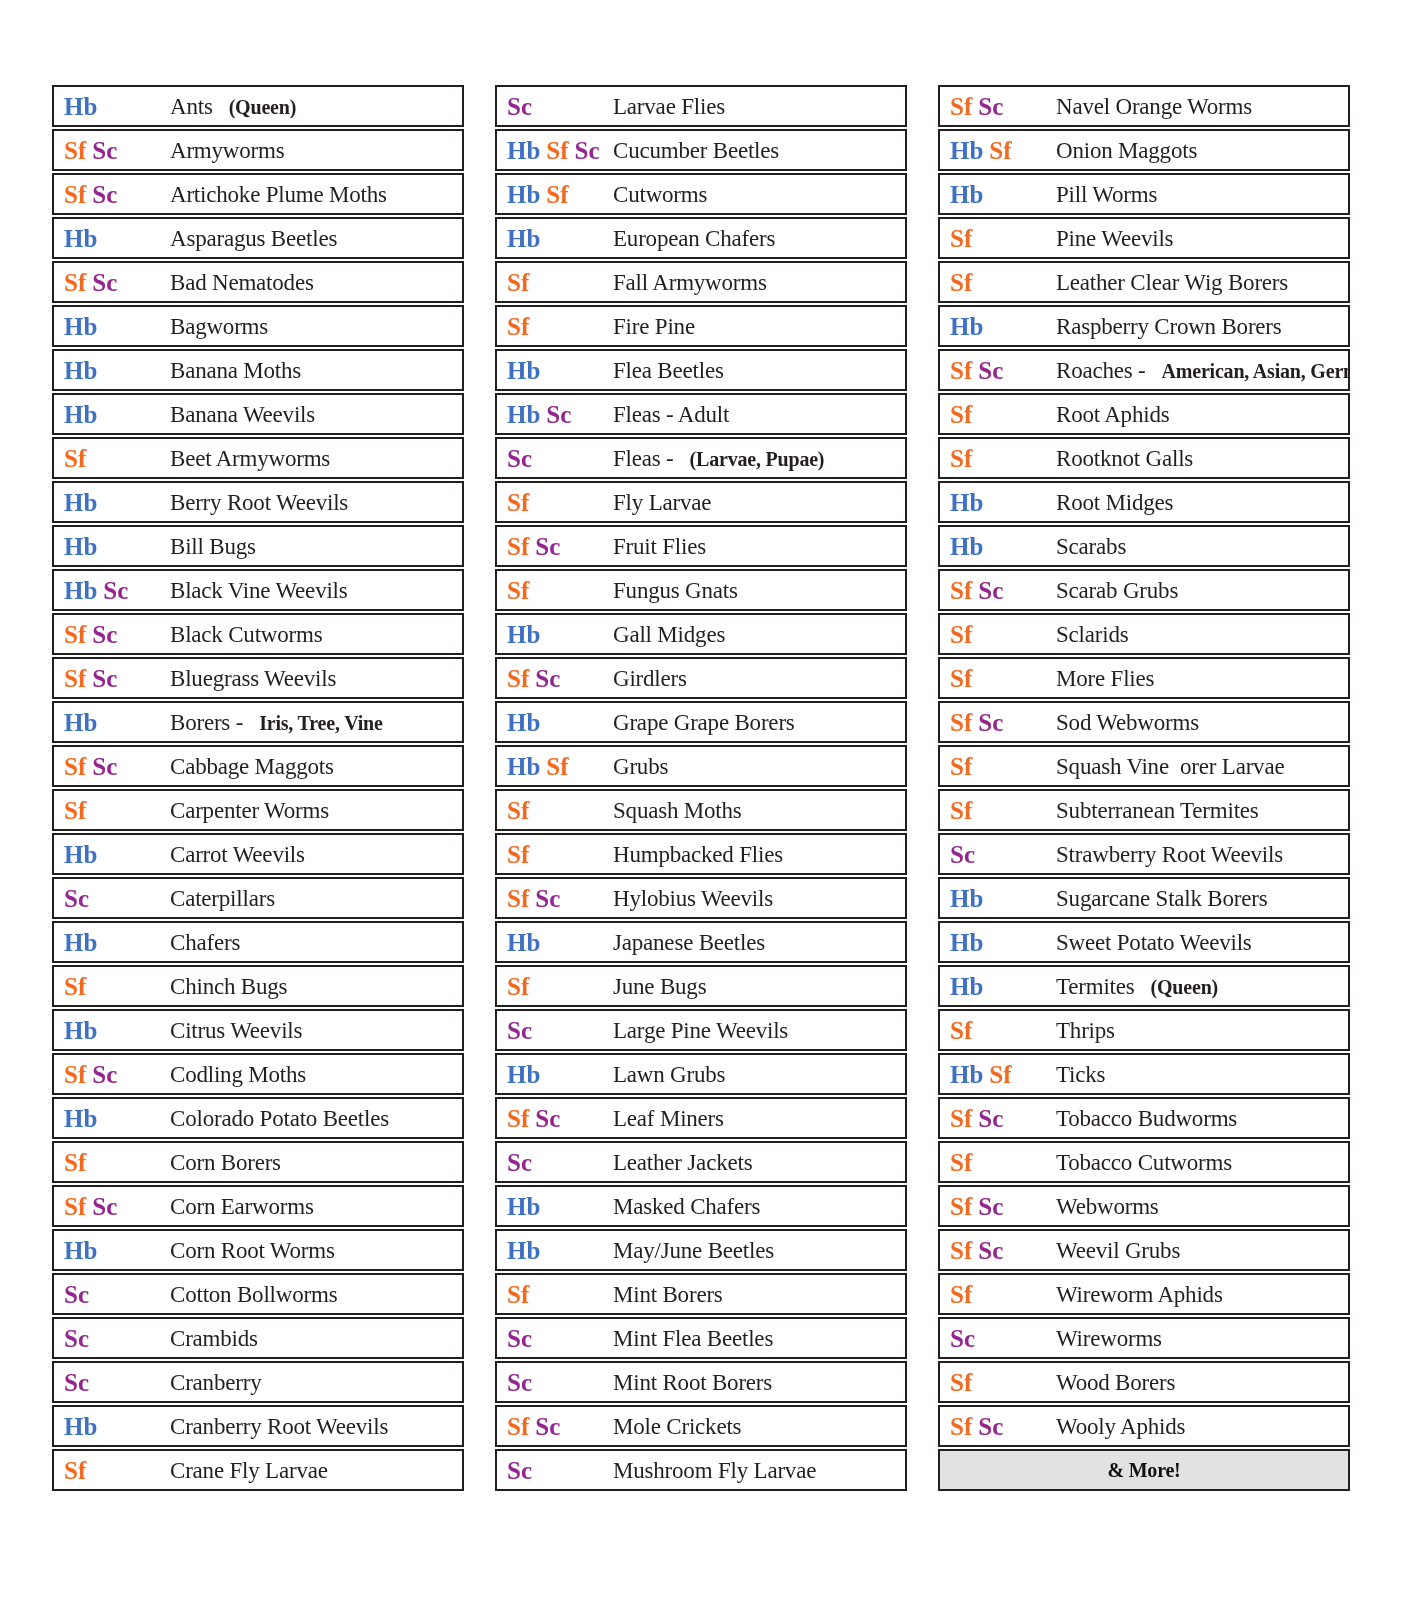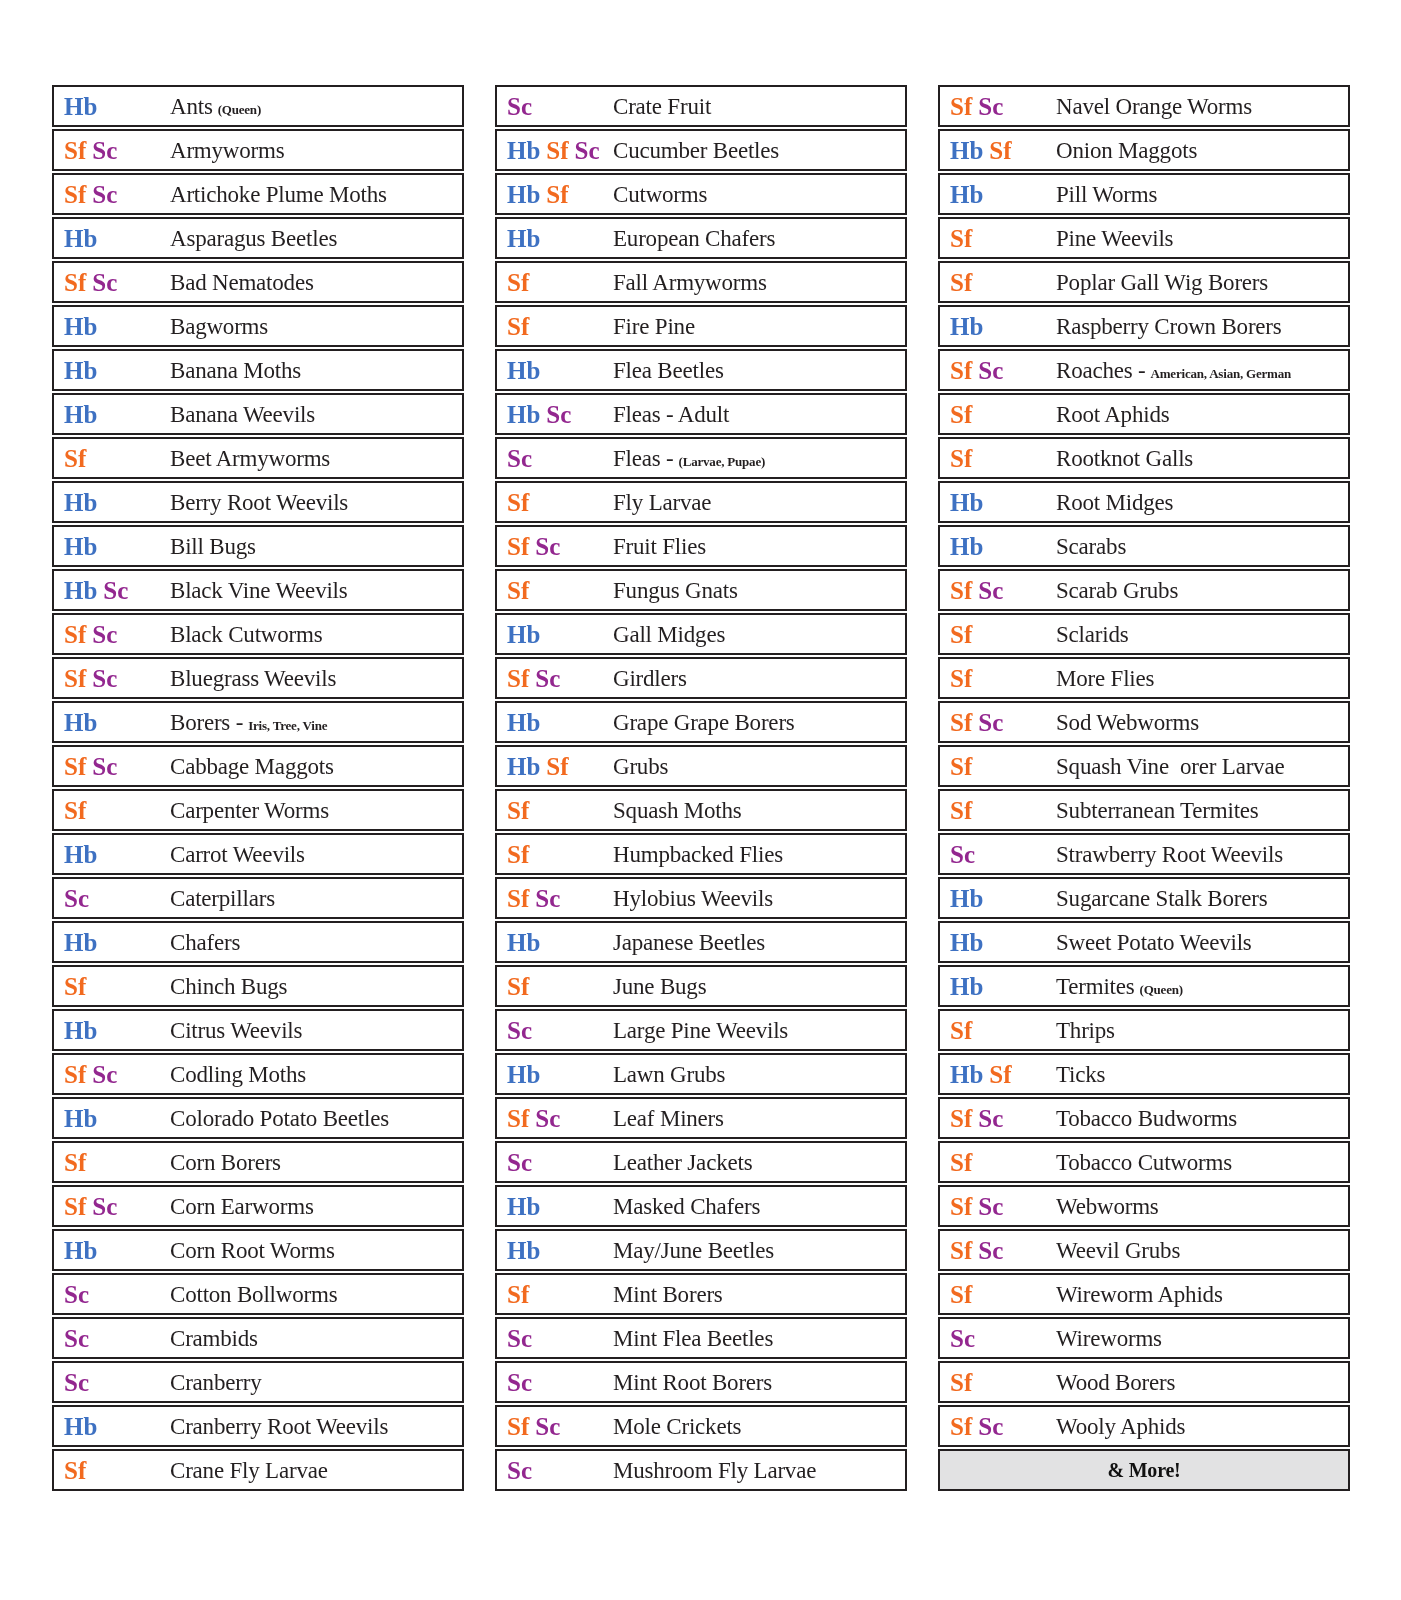--- a/index.html
+++ b/index.html
@@ -60,24 +60,24 @@
   .code-sf { color: var(--sf); text-align: center; }
   .code-sc { color: var(--sc); }
   .pest-name {
     font-size: 23px;
     color: var(--ink);
     white-space: nowrap;
     letter-spacing: -0.2px;
     line-height: 1;
   }
   .note {
-    font-size: 13px;
+    font-size: 20px;
     font-weight: 600;
     color: var(--ink);
-    margin-left: 5px;
+    margin-left: 16px;
     letter-spacing: -0.2px;
   }
   .row.footer {
     background: var(--footer-bg);
     justify-content: center;
     padding: 0;
   }
   .more-label {
     font-size: 20px;
     font-weight: bold;
@@ -290,21 +290,21 @@
           <span class="code code-sf">Sf</span>
         </span>
         <span class="pest-name">Crane Fly Larvae</span>
       </div>
     </div>
   <div class="col">
       <div class="row">
         <span class="codes">
           <span class="code code-sc">Sc</span>
         </span>
-        <span class="pest-name">Crate Fruit</span>
+        <span class="pest-name">Larvae Flies</span>
       </div>
       <div class="row">
         <span class="codes">
           <span class="code code-hb">Hb</span>
           <span class="code code-sf">Sf</span>
           <span class="code code-sc">Sc</span>
         </span>
         <span class="pest-name">Cucumber Beetles</span>
       </div>
       <div class="row">
@@ -520,21 +520,21 @@
       <div class="row">
         <span class="codes">
           <span class="code code-sf">Sf</span>
         </span>
         <span class="pest-name">Pine Weevils</span>
       </div>
       <div class="row">
         <span class="codes">
           <span class="code code-sf">Sf</span>
         </span>
-        <span class="pest-name">Poplar Gall Wig Borers</span>
+        <span class="pest-name">Leather Clear Wig Borers</span>
       </div>
       <div class="row">
         <span class="codes">
           <span class="code code-hb">Hb</span>
         </span>
         <span class="pest-name">Raspberry Crown Borers</span>
       </div>
       <div class="row">
         <span class="codes">
           <span class="code code-sf">Sf</span>

